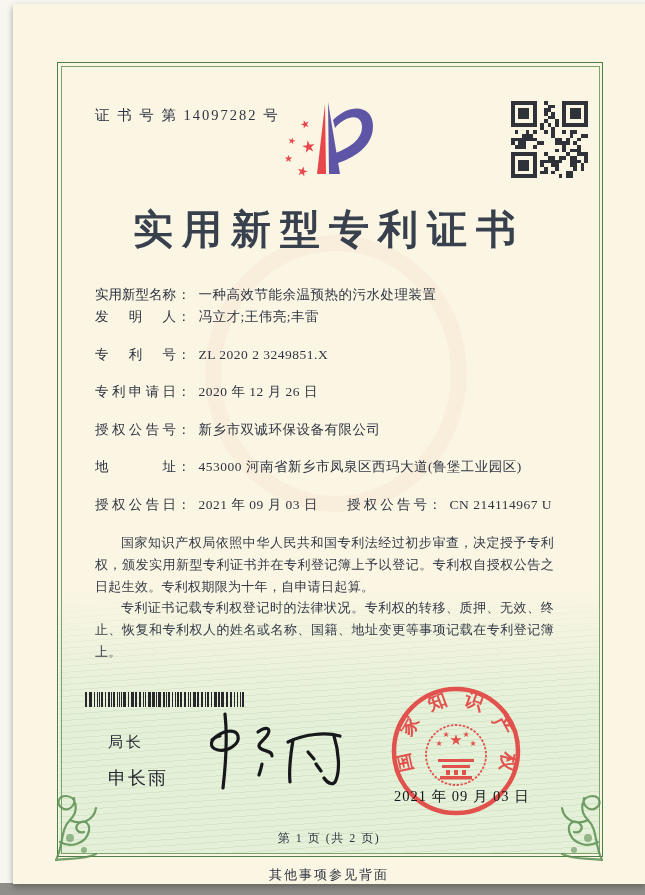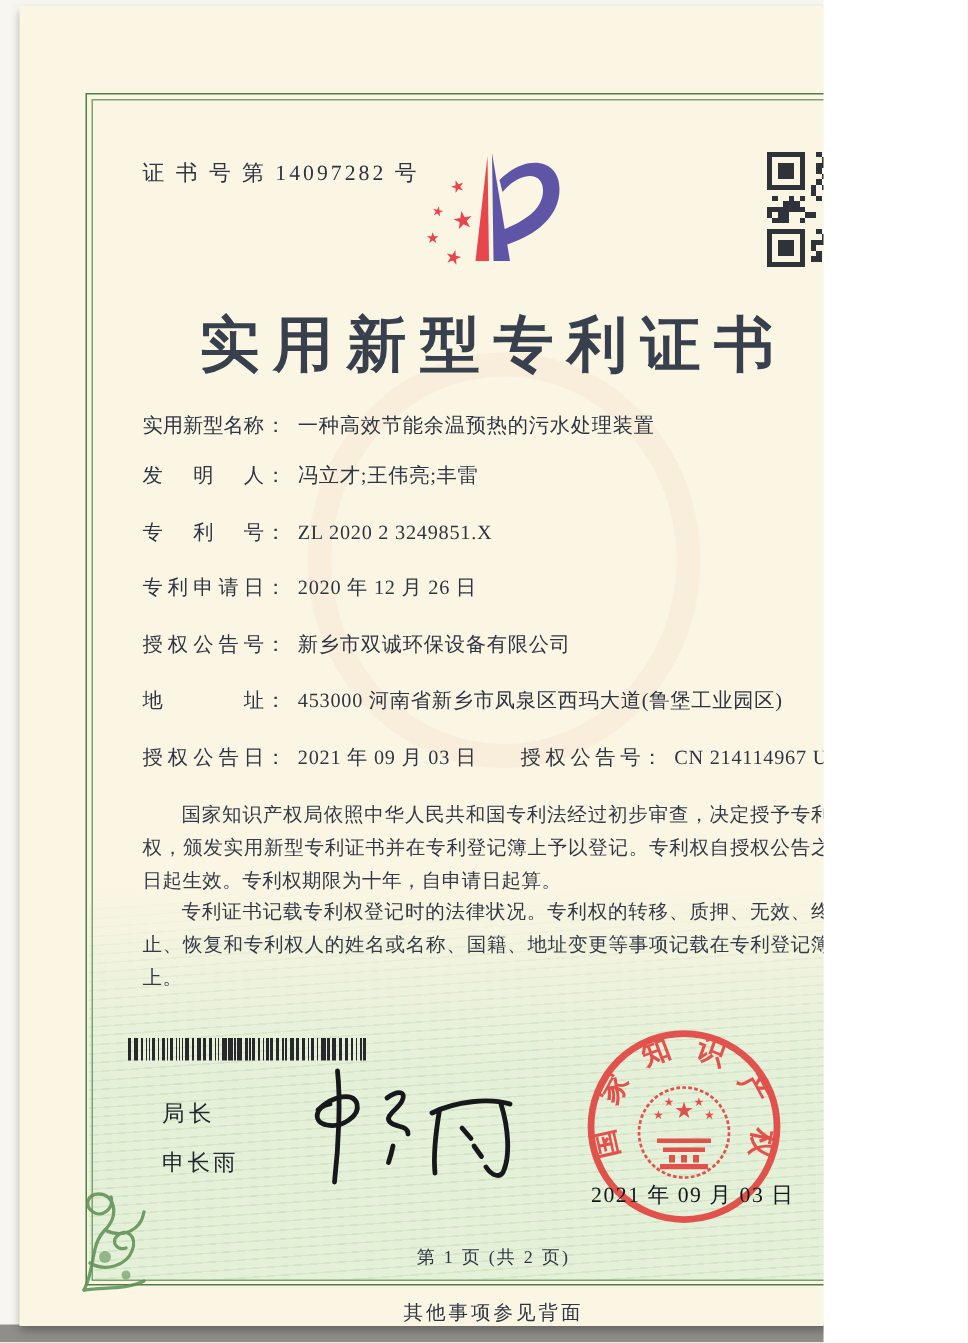--- a/index.html
+++ b/index.html
@@ -1,17 +1,17 @@
 <!DOCTYPE html>
 <html lang="zh"><head>
 <meta charset="utf-8">
 <style>
   html,body{margin:0;padding:0;}
   body{width:645px;height:895px;font-family:"Liberation Serif",serif;}
-  .canvas{position:relative;width:549px;height:895px;background:#f7f6f1;overflow:hidden;}
+  .canvas{position:relative;width:645px;height:895px;background:#f7f6f1;overflow:hidden;}
   .scan-bottom{position:absolute;left:0;bottom:0;width:645px;height:12px;background:#8f8e8a;z-index:0;}
   .paper{position:absolute;left:13px;top:4px;width:632px;height:880px;background:#fbf6e3;
          box-shadow:0 3px 6px rgba(50,50,45,.45);z-index:1;}
   .watermark-ring{position:absolute;left:205px;top:235px;width:230px;height:245px;border-radius:50%;
          border:16px solid rgba(214,118,102,.06);z-index:2;}
   .green-zone{position:absolute;left:59px;top:588px;width:540px;height:266px;z-index:2;
          background:linear-gradient(180deg, rgba(229,240,216,0) 0px, rgba(229,240,216,.85) 95px, #e5f0d8 135px);}
   .green-zone::after{content:"";position:absolute;inset:0;
          background:repeating-linear-gradient(176deg, rgba(125,168,108,.14) 0 1px, transparent 1px 6px);
          -webkit-mask-image:linear-gradient(180deg, transparent 0, #000 110px);
@@ -26,21 +26,21 @@
   .fields{left:95px;top:271px;width:470px;color:#2e3442;font-size:13.5px;}
   .frow{position:absolute;left:0;width:470px;height:22px;white-space:nowrap;}
   .flabel{display:inline-block;width:81px;text-align:justify;text-align-last:justify;vertical-align:top;}
   .fcolon{margin:0 8px 0 1px;}
   .fval{letter-spacing:.5px;}
   .fpair2{position:absolute;left:252px;top:0;white-space:nowrap;}
   .fpair2 .flabel{width:80px;}
   .paras{left:95px;top:532px;width:459px;color:#333a47;}
   .paras p{margin:0;font-size:13px;line-height:21.8px;text-indent:2em;letter-spacing:.3px;text-align:justify;}
   .signer-title{left:108px;top:733px;font-size:15px;letter-spacing:3px;color:#23272f;font-family:Liberation Mono, monospace;}
-  .signer-name{left:108px;top:766px;font-size:15px;letter-spacing:2px;color:#23272f;font-family:"Liberation Sans",sans-serif;}
+  .signer-name{left:108px;top:766px;font-size:18px;letter-spacing:2px;color:#23272f;font-family:"Liberation Sans",sans-serif;}
   .seal-date{left:394px;top:787px;font-size:14.5px;letter-spacing:1px;color:#14171c;z-index:6;}
   .page-num{left:57px;top:830px;width:544px;text-align:center;font-size:12px;letter-spacing:1.5px;color:#2e3442;}
   .back-note{left:57px;top:866px;width:544px;text-align:center;font-size:13px;letter-spacing:2px;color:#2e3442;}
   svg{display:block;}
 </style>
 </head>
 <body>
 
 <div class="canvas">
   <div class="scan-bottom"></div>
@@ -196,21 +196,21 @@
       <rect x="15" y="1" width="5" height="5" fill="#fbf6e3"></rect>
       <rect x="16" y="2" width="3" height="3" fill="#2f3238"></rect>
       <rect x="0" y="14" width="7" height="7" fill="#2f3238"></rect>
       <rect x="1" y="15" width="5" height="5" fill="#fbf6e3"></rect>
       <rect x="2" y="16" width="3" height="3" fill="#2f3238"></rect>
     </svg>
 
   <div class="abs title">实用新型专利证书</div>
 
   <div class="abs fields">
-    <div class="frow" style="top:4px">
+    <div class="frow" style="top:15px">
       <span class="flabel">实用新型名称</span><span class="fcolon">：</span><span class="fval">一种高效节能余温预热的污水处理装置</span>
     </div>
     <div class="frow" style="top:37px">
       <span class="flabel">发明人</span><span class="fcolon">：</span><span class="fval">冯立才;王伟亮;丰雷</span>
     </div>
     <div class="frow" style="top:75px">
       <span class="flabel">专利号</span><span class="fcolon">：</span><span class="fval">ZL 2020 2 3249851.X</span>
     </div>
     <div class="frow" style="top:112px">
       <span class="flabel">专利申请日</span><span class="fcolon">：</span><span class="fval">2020 年 12 月 26 日</span>

